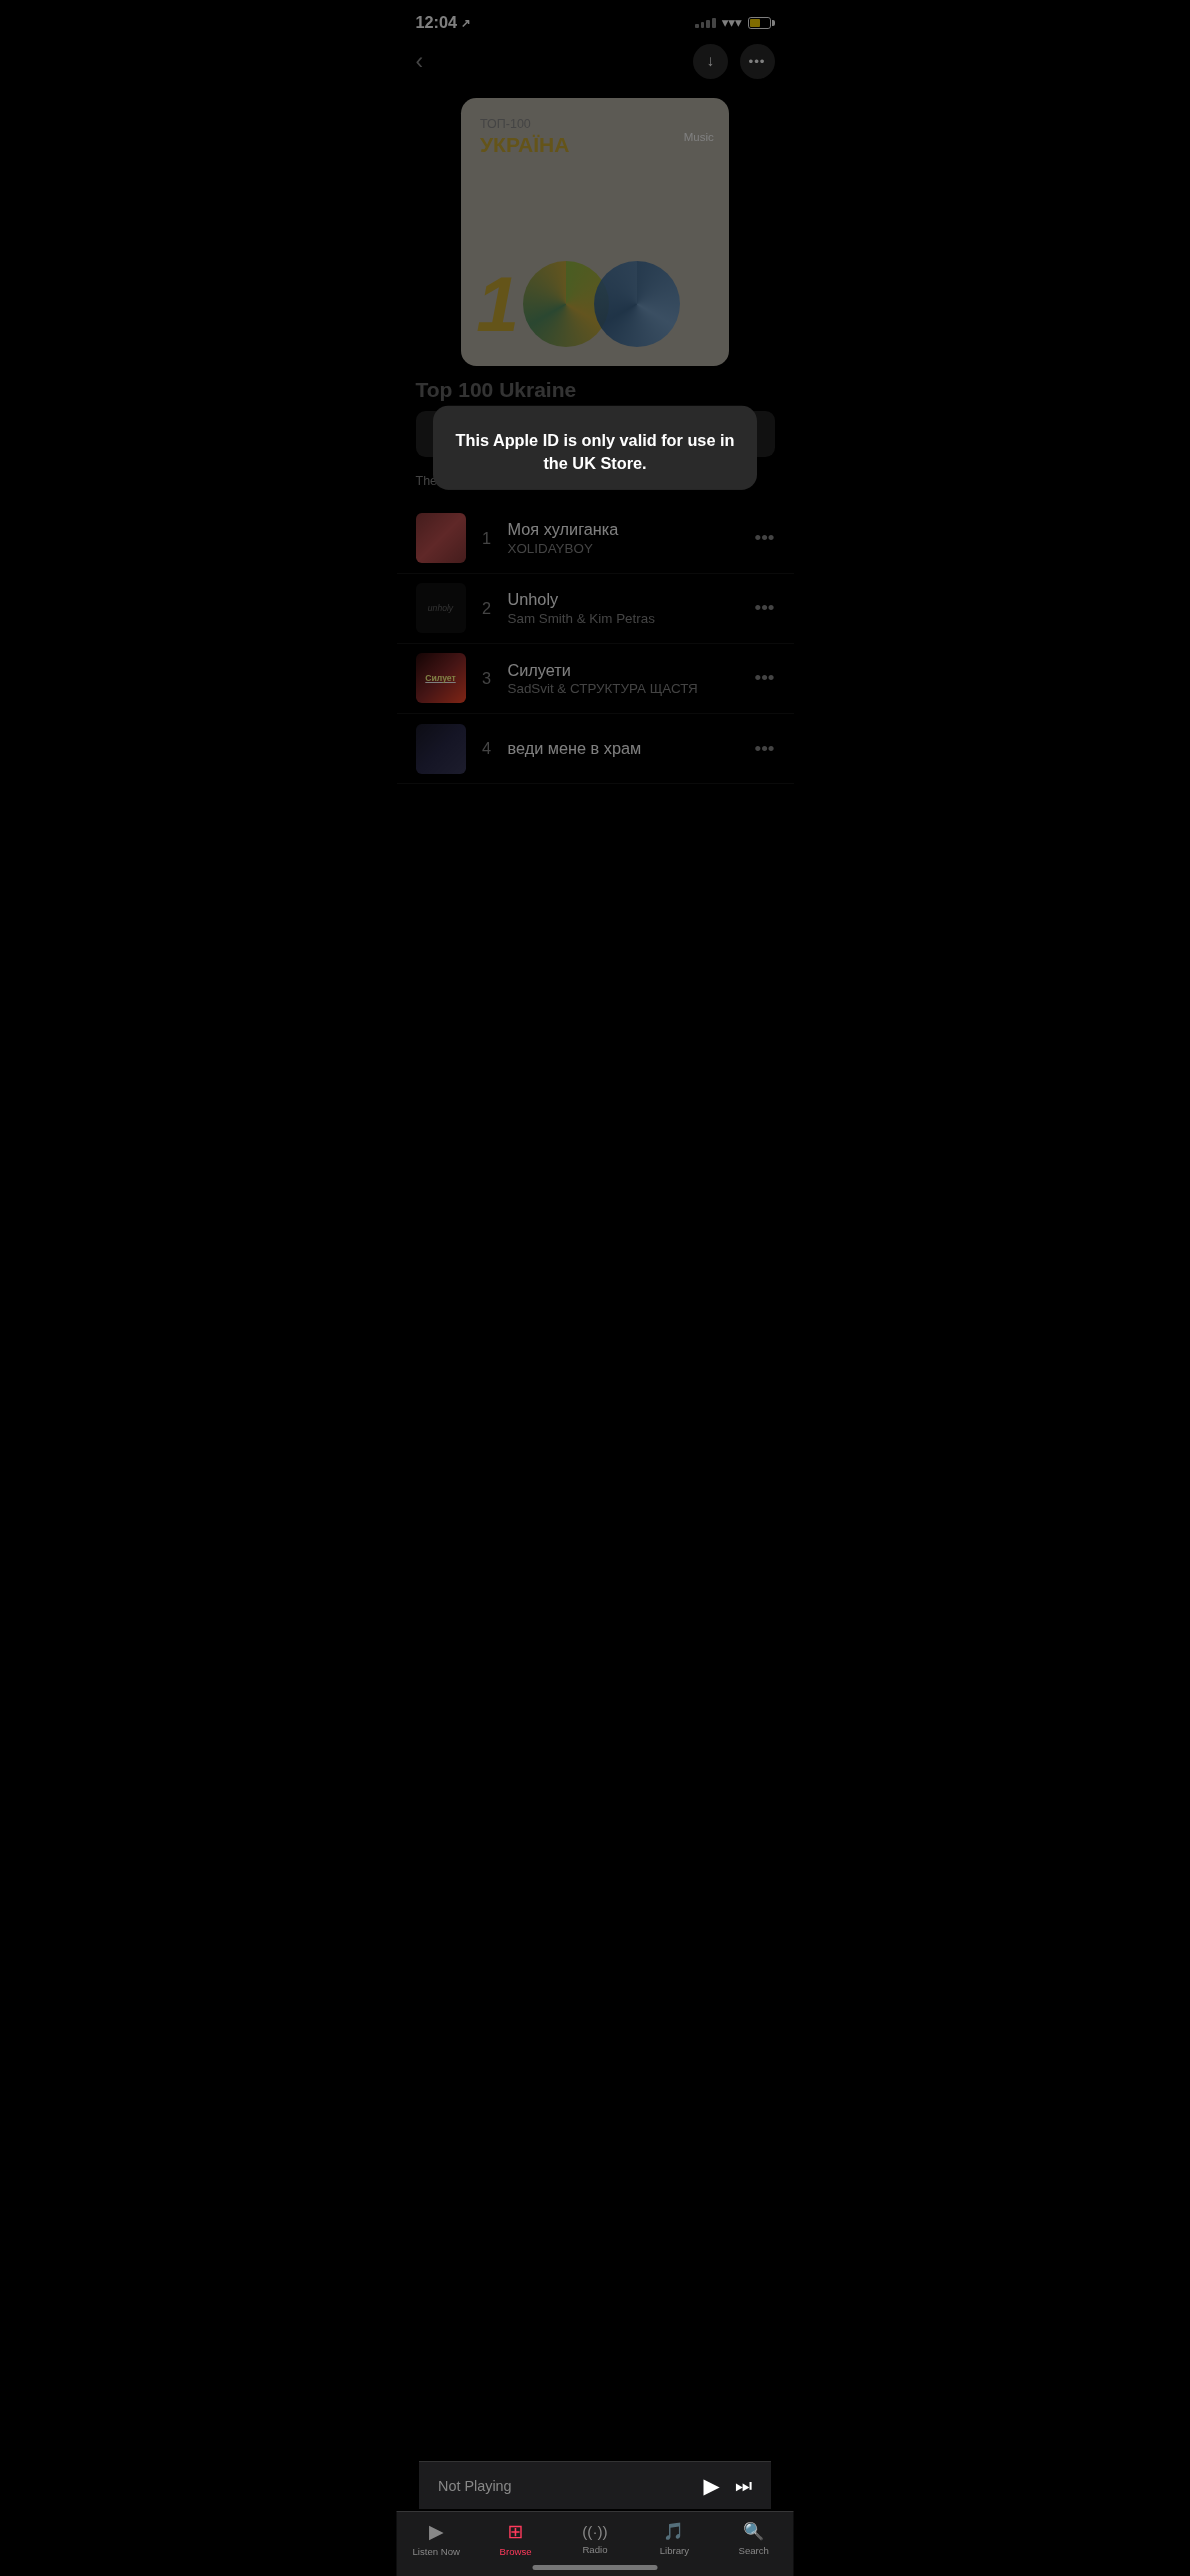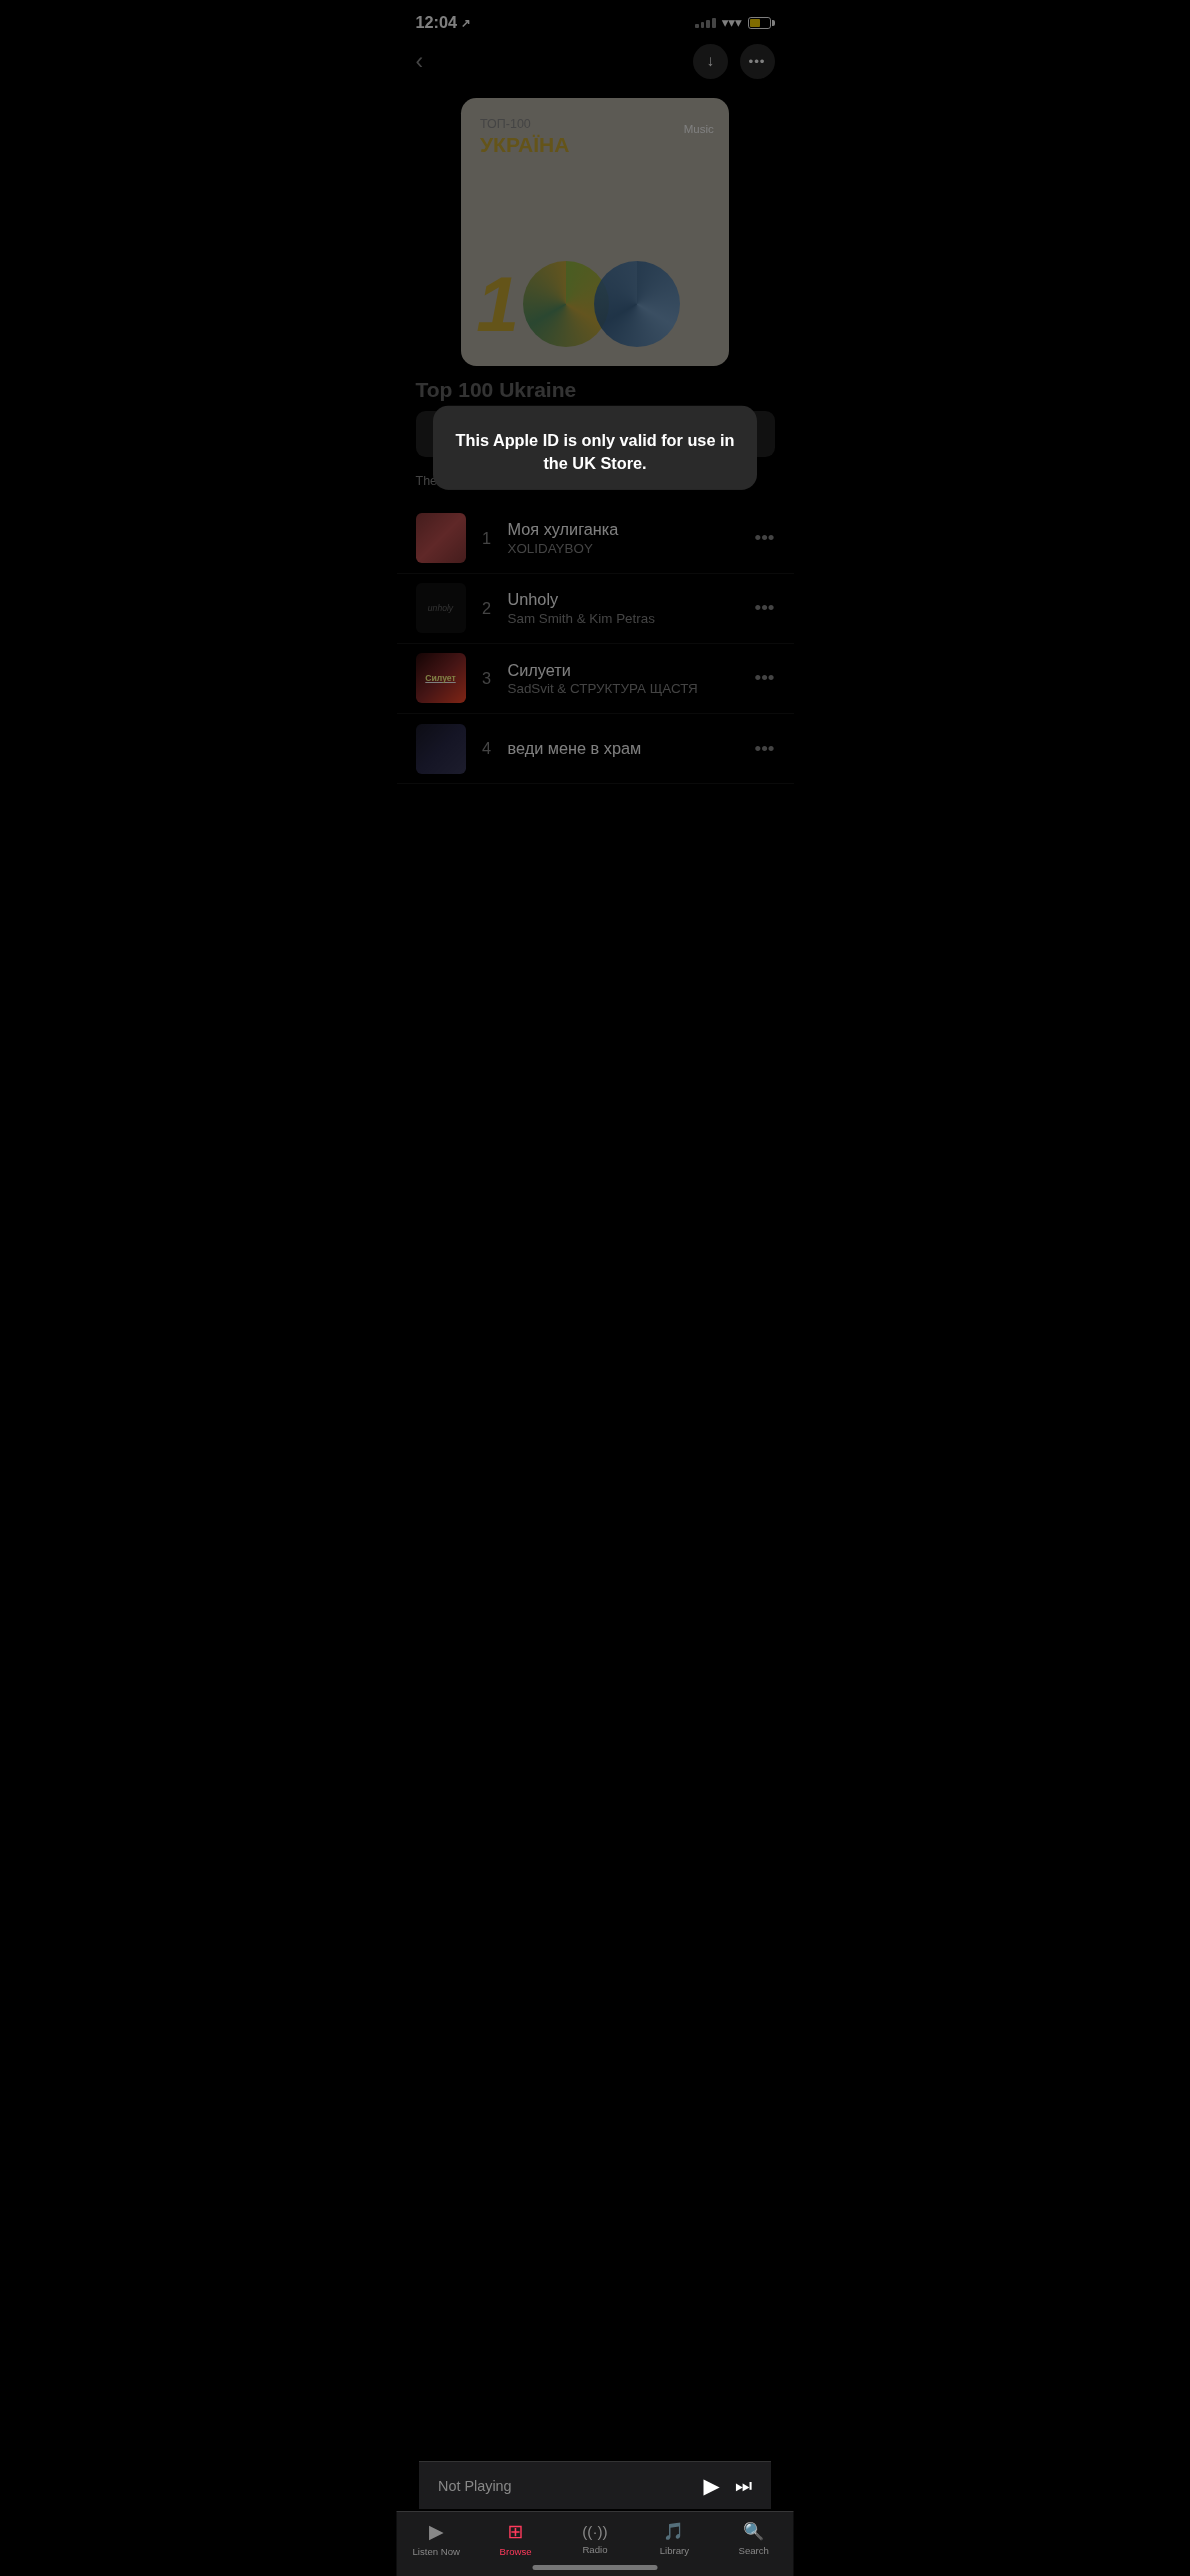--- a/index.html
+++ b/index.html
@@ -140,21 +140,21 @@
       line-height: 1.2;
     }
     .album-ukraine-text {
       color: #c8a832;
       font-size: 21px;
       font-weight: 800;
       line-height: 1.2;
     }
     .apple-music-badge {
       position: absolute;
-      top: 25px;
+      top: 33px;
       right: 15.3px;
       display: flex;
       align-items: center;
       gap: 3.8px;
       font-size: 11.5px;
       color: #fff;
       font-weight: 500;
     }
     .hundred-graphic {
       position: absolute;

